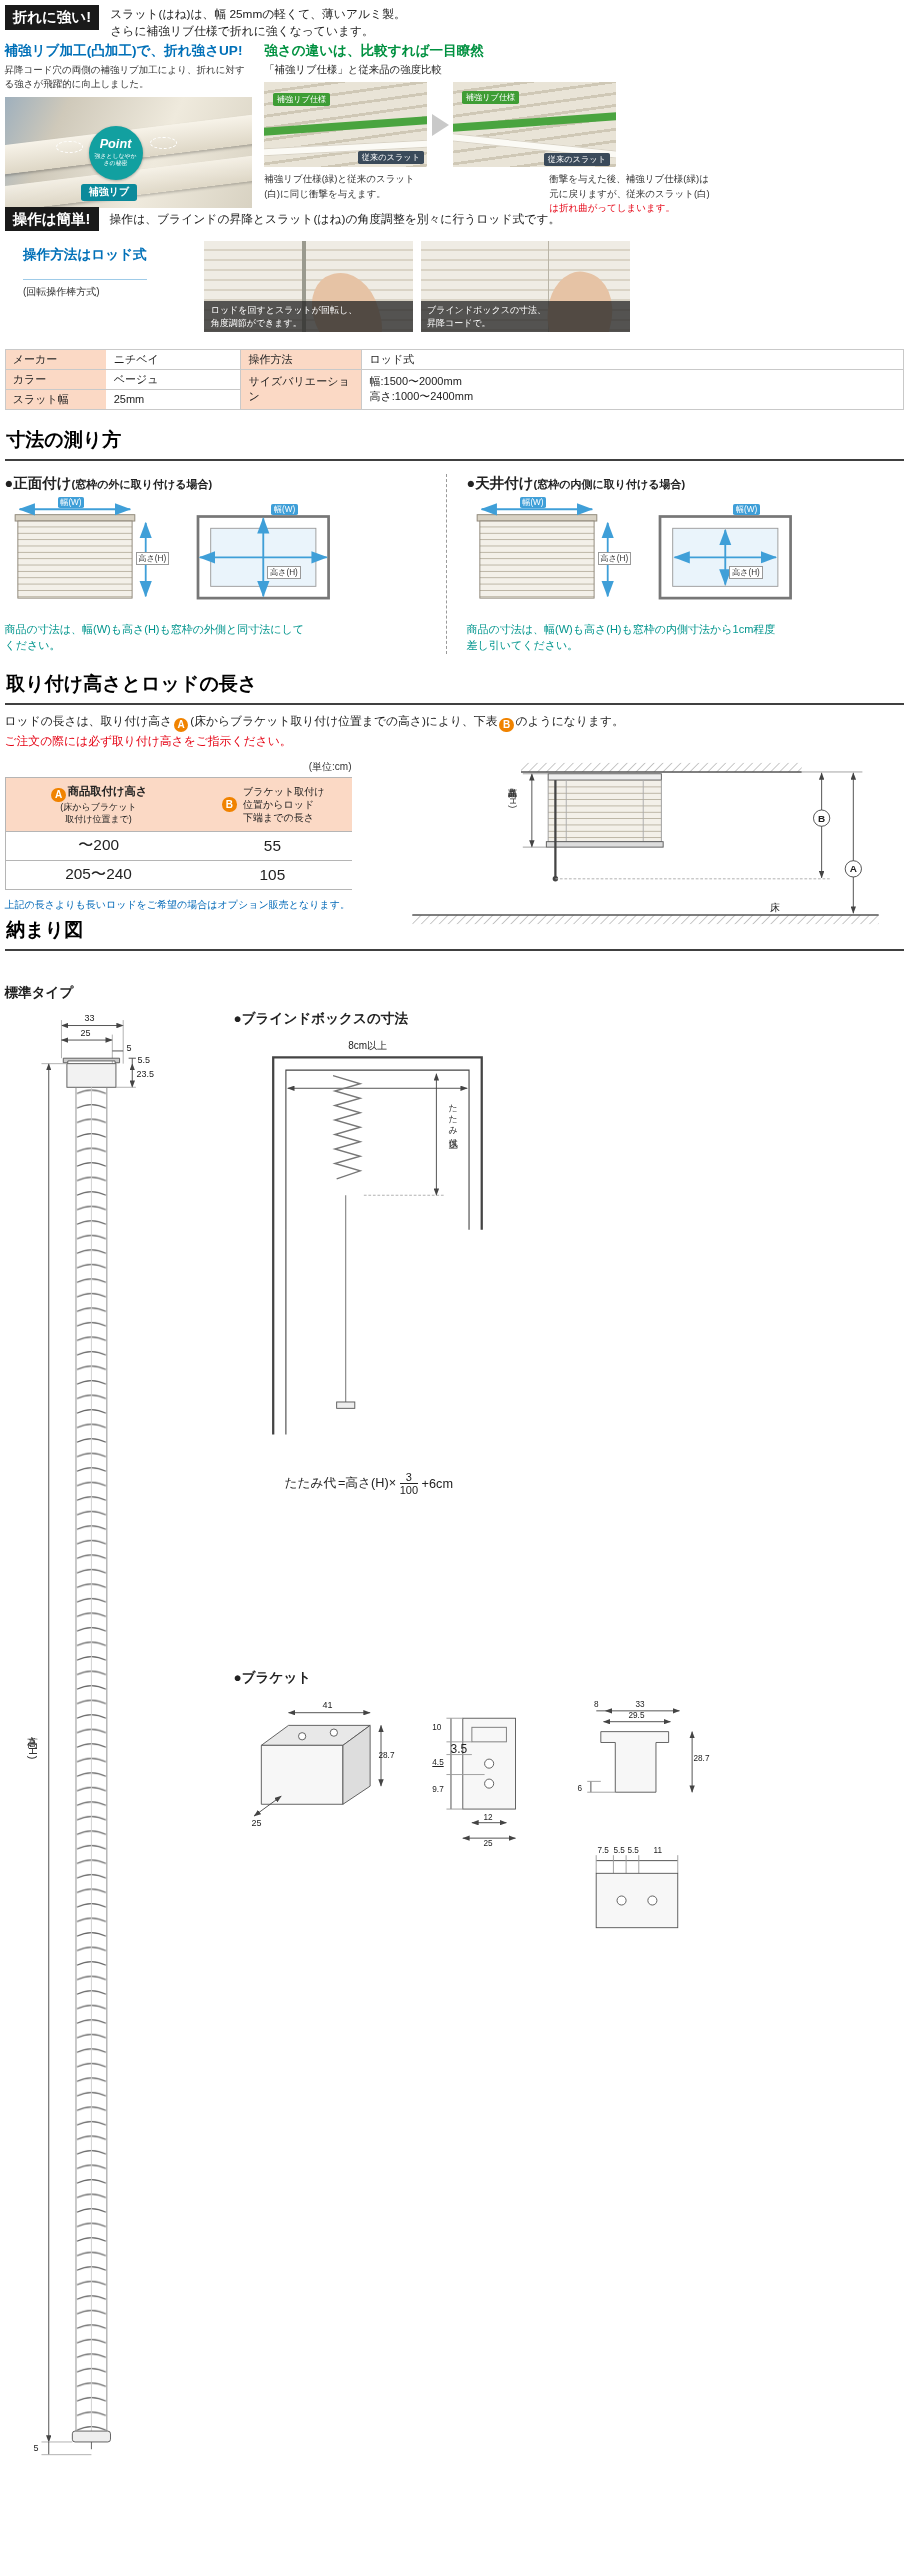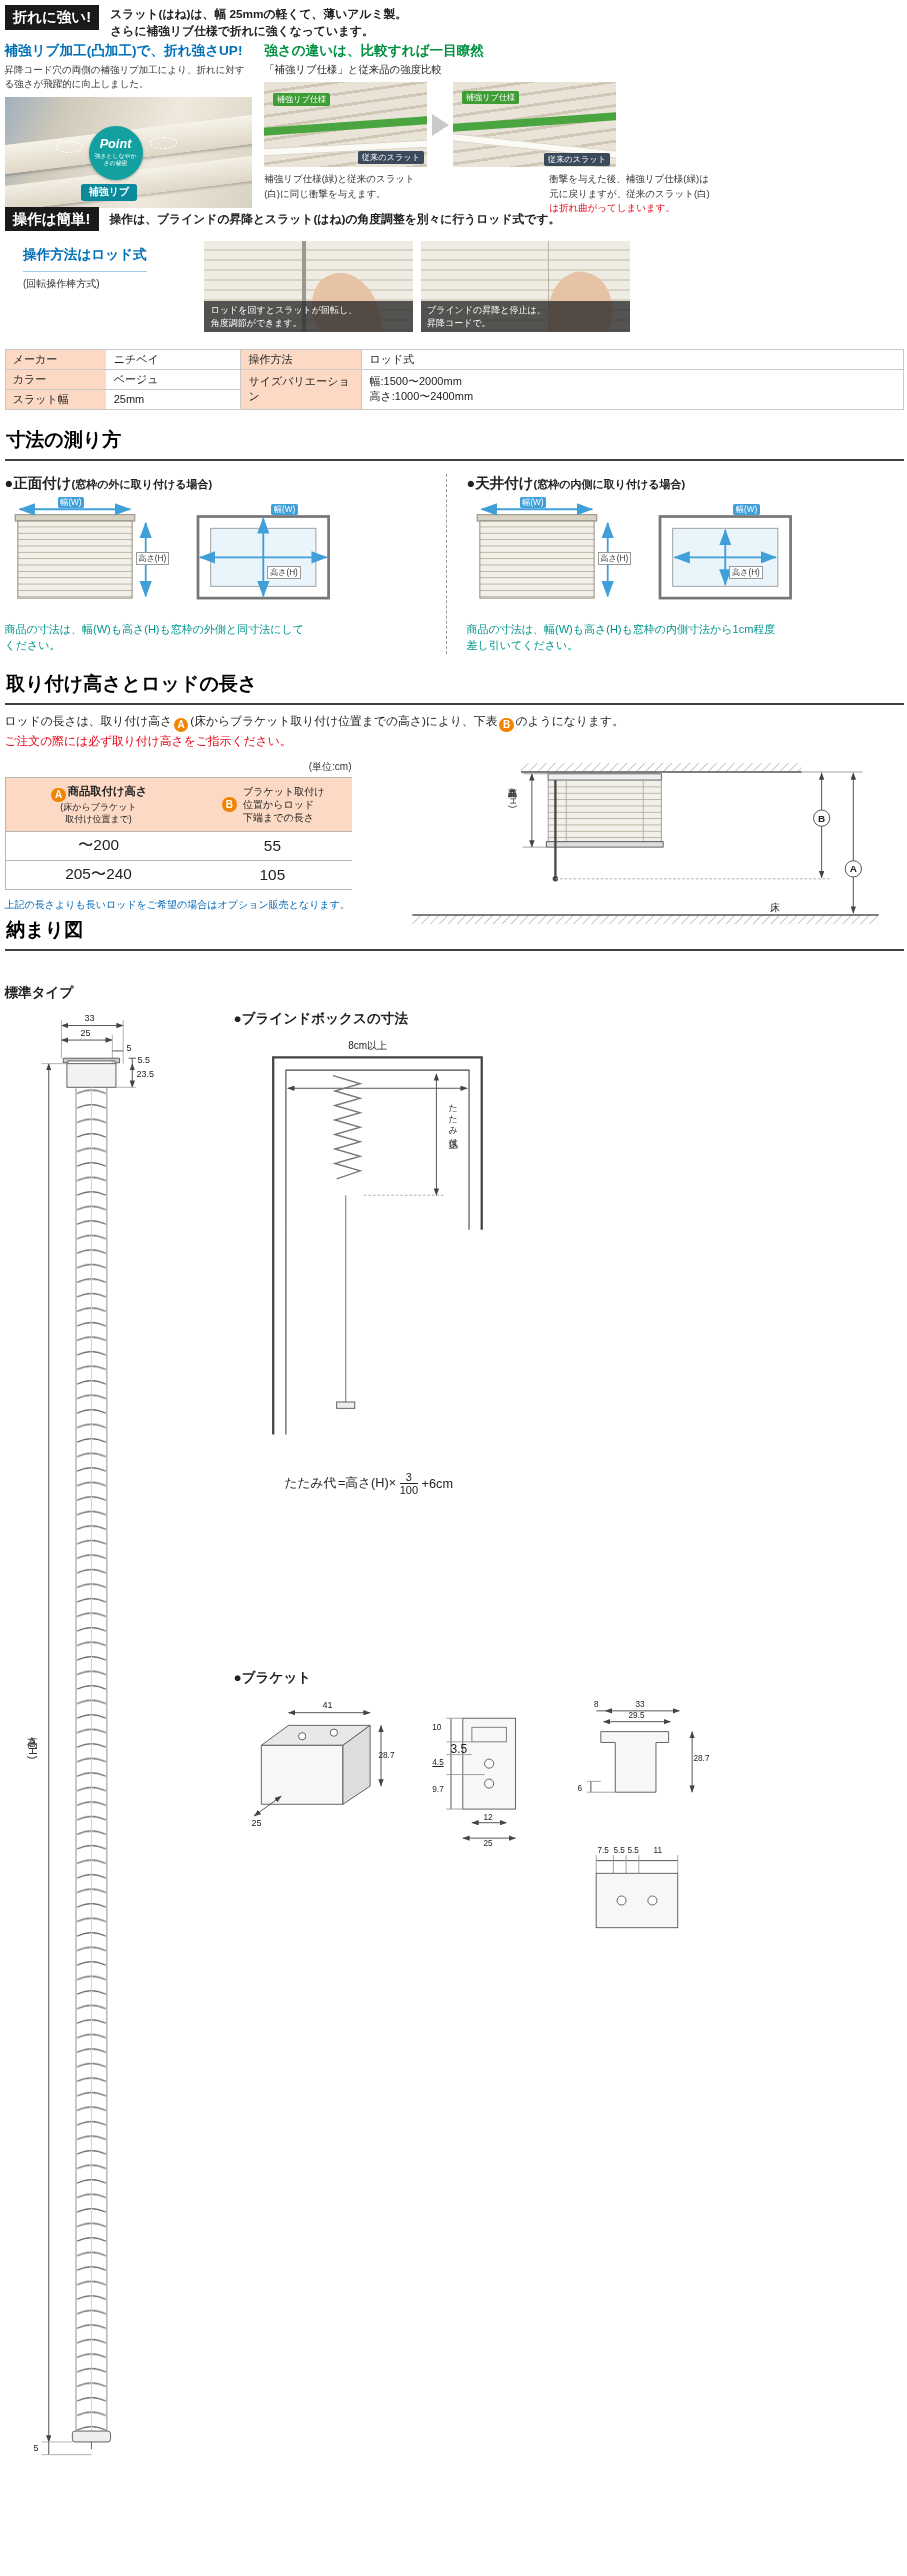--- a/index.html
+++ b/index.html
@@ -4,21 +4,21 @@
 <style>
   * { margin:0; padding:0; box-sizing:border-box; }
   body { background:#fff; font-family:"Liberation Sans","DejaVu Sans",sans-serif; color:#222; }
   .page { position:relative; width:908px; height:2576px; background:#fff; overflow:hidden; }
   .abs { position:absolute; }
 
   
   .feat-row { display:flex; gap:11px; align-items:flex-start; }
   .black-label { display:inline-block; background:#1a1a1a; color:#fff; font-weight:bold; font-size:14.5px; padding:2.7px 8.2px; white-space:nowrap; }
   .feat-text { font-size:11.8px; line-height:1.45; padding-top:0.9px; }
-  .feat-text span { display:block;font-weight:bold; }
+  .feat-text span { display:block; }
 
   .h-blue { color:#0070b8; font-size:13.6px; font-weight:bold; }
   .h-green { color:#009140; font-size:13.6px; font-weight:bold; }
   .small-caption { font-size:9.5px; line-height:1.5; color:#333; }
 
   
   .rib-photo { position:relative; width:247px; height:111px; margin-top:5.4px; overflow:hidden;
     background:linear-gradient(115deg,#9fb0bd 0%,#cfc9ba 22%,#efeadd 60%,#d8d2c2 100%); }
   .rib-slat { position:absolute; left:-11px; right:-11px; height:29px; top:33px; transform:rotate(-7deg);
     background:linear-gradient(180deg,#f7f3e9,#ded7c6); box-shadow:0 1.8px 2.7px rgba(0,0,0,.25); }
@@ -44,21 +44,21 @@
   .cmp-arrow { width:0; height:0; border-top:11.8px solid transparent; border-bottom:11.8px solid transparent;
     border-left:17px solid #c9c9c9; margin:0 4.5px; }
   .cmp-caps { display:flex; margin-top:5.4px;gap:48px; }
   .cmp-cap { width:163px; }
   .cap-spacer { width:26px; }
   .red-text { color:#e50012; }
 
   
   .op-body { display:flex; gap:7.3px; }
   .op-left { width:174px; padding-top:5.4px; }
-  .h-blue-u { display:inline-block; border-bottom:1.8px solid #9fcbe8; padding-bottom:7px; }
+  .h-blue-u { display:inline-block; border-bottom:1.8px solid #9fcbe8; padding-bottom:15px; }
   .op-method-sub { font-size:10px; color:#333; margin-top:4.5px; }
   .op-photo { position:relative; width:209px; height:91px; overflow:hidden;
     background:repeating-linear-gradient(180deg,#efece4 0 8.2px,#d9d3c5 8.2px 10px); }
   .op-rod { position:absolute; width:3.6px; top:0; bottom:0; left:98px; background:#9a9a8e; }
   .op-hand { position:absolute; width:65px; height:86px; background:#e6c3a5; border-radius:45% 55% 40% 60%;
     right:34px; top:31px; transform:rotate(-15deg); }
   .op-caption { position:absolute; left:0; right:0; bottom:0; background:rgba(40,40,40,.78); color:#fff;
     font-size:9px; line-height:1.4; padding:2.7px 6.4px; }
   .op-caption span { display:block; }
 
@@ -220,21 +220,21 @@
       <div class="op-hand"></div>
       <div class="op-caption">
         <span>ロッドを回すとスラットが回転し、</span>
         <span>角度調節ができます。</span>
       </div>
     </div>
     <div class="op-photo">
       <div class="op-rod" style="left:127px; width:1.8px; background:#b9b4a6;"></div>
       <div class="op-hand" style="right:18px; transform:rotate(14deg);"></div>
       <div class="op-caption">
-        <span>ブラインドの昇降と停止は、</span>
+        <span>ブラインドボックスの寸法、</span>
         <span>昇降コードで。</span>
       </div>
     </div>
   </section>
 
   <section class="abs spec-table" style="top:349px; left:4.5px;">
     <div class="sc h" style="grid-area:1/1">メーカー</div>
     <div class="sc" style="grid-area:1/2">ニチベイ</div>
     <div class="sc h" style="grid-area:1/3">操作方法</div>
     <div class="sc" style="grid-area:1/4">ロッド式</div>

